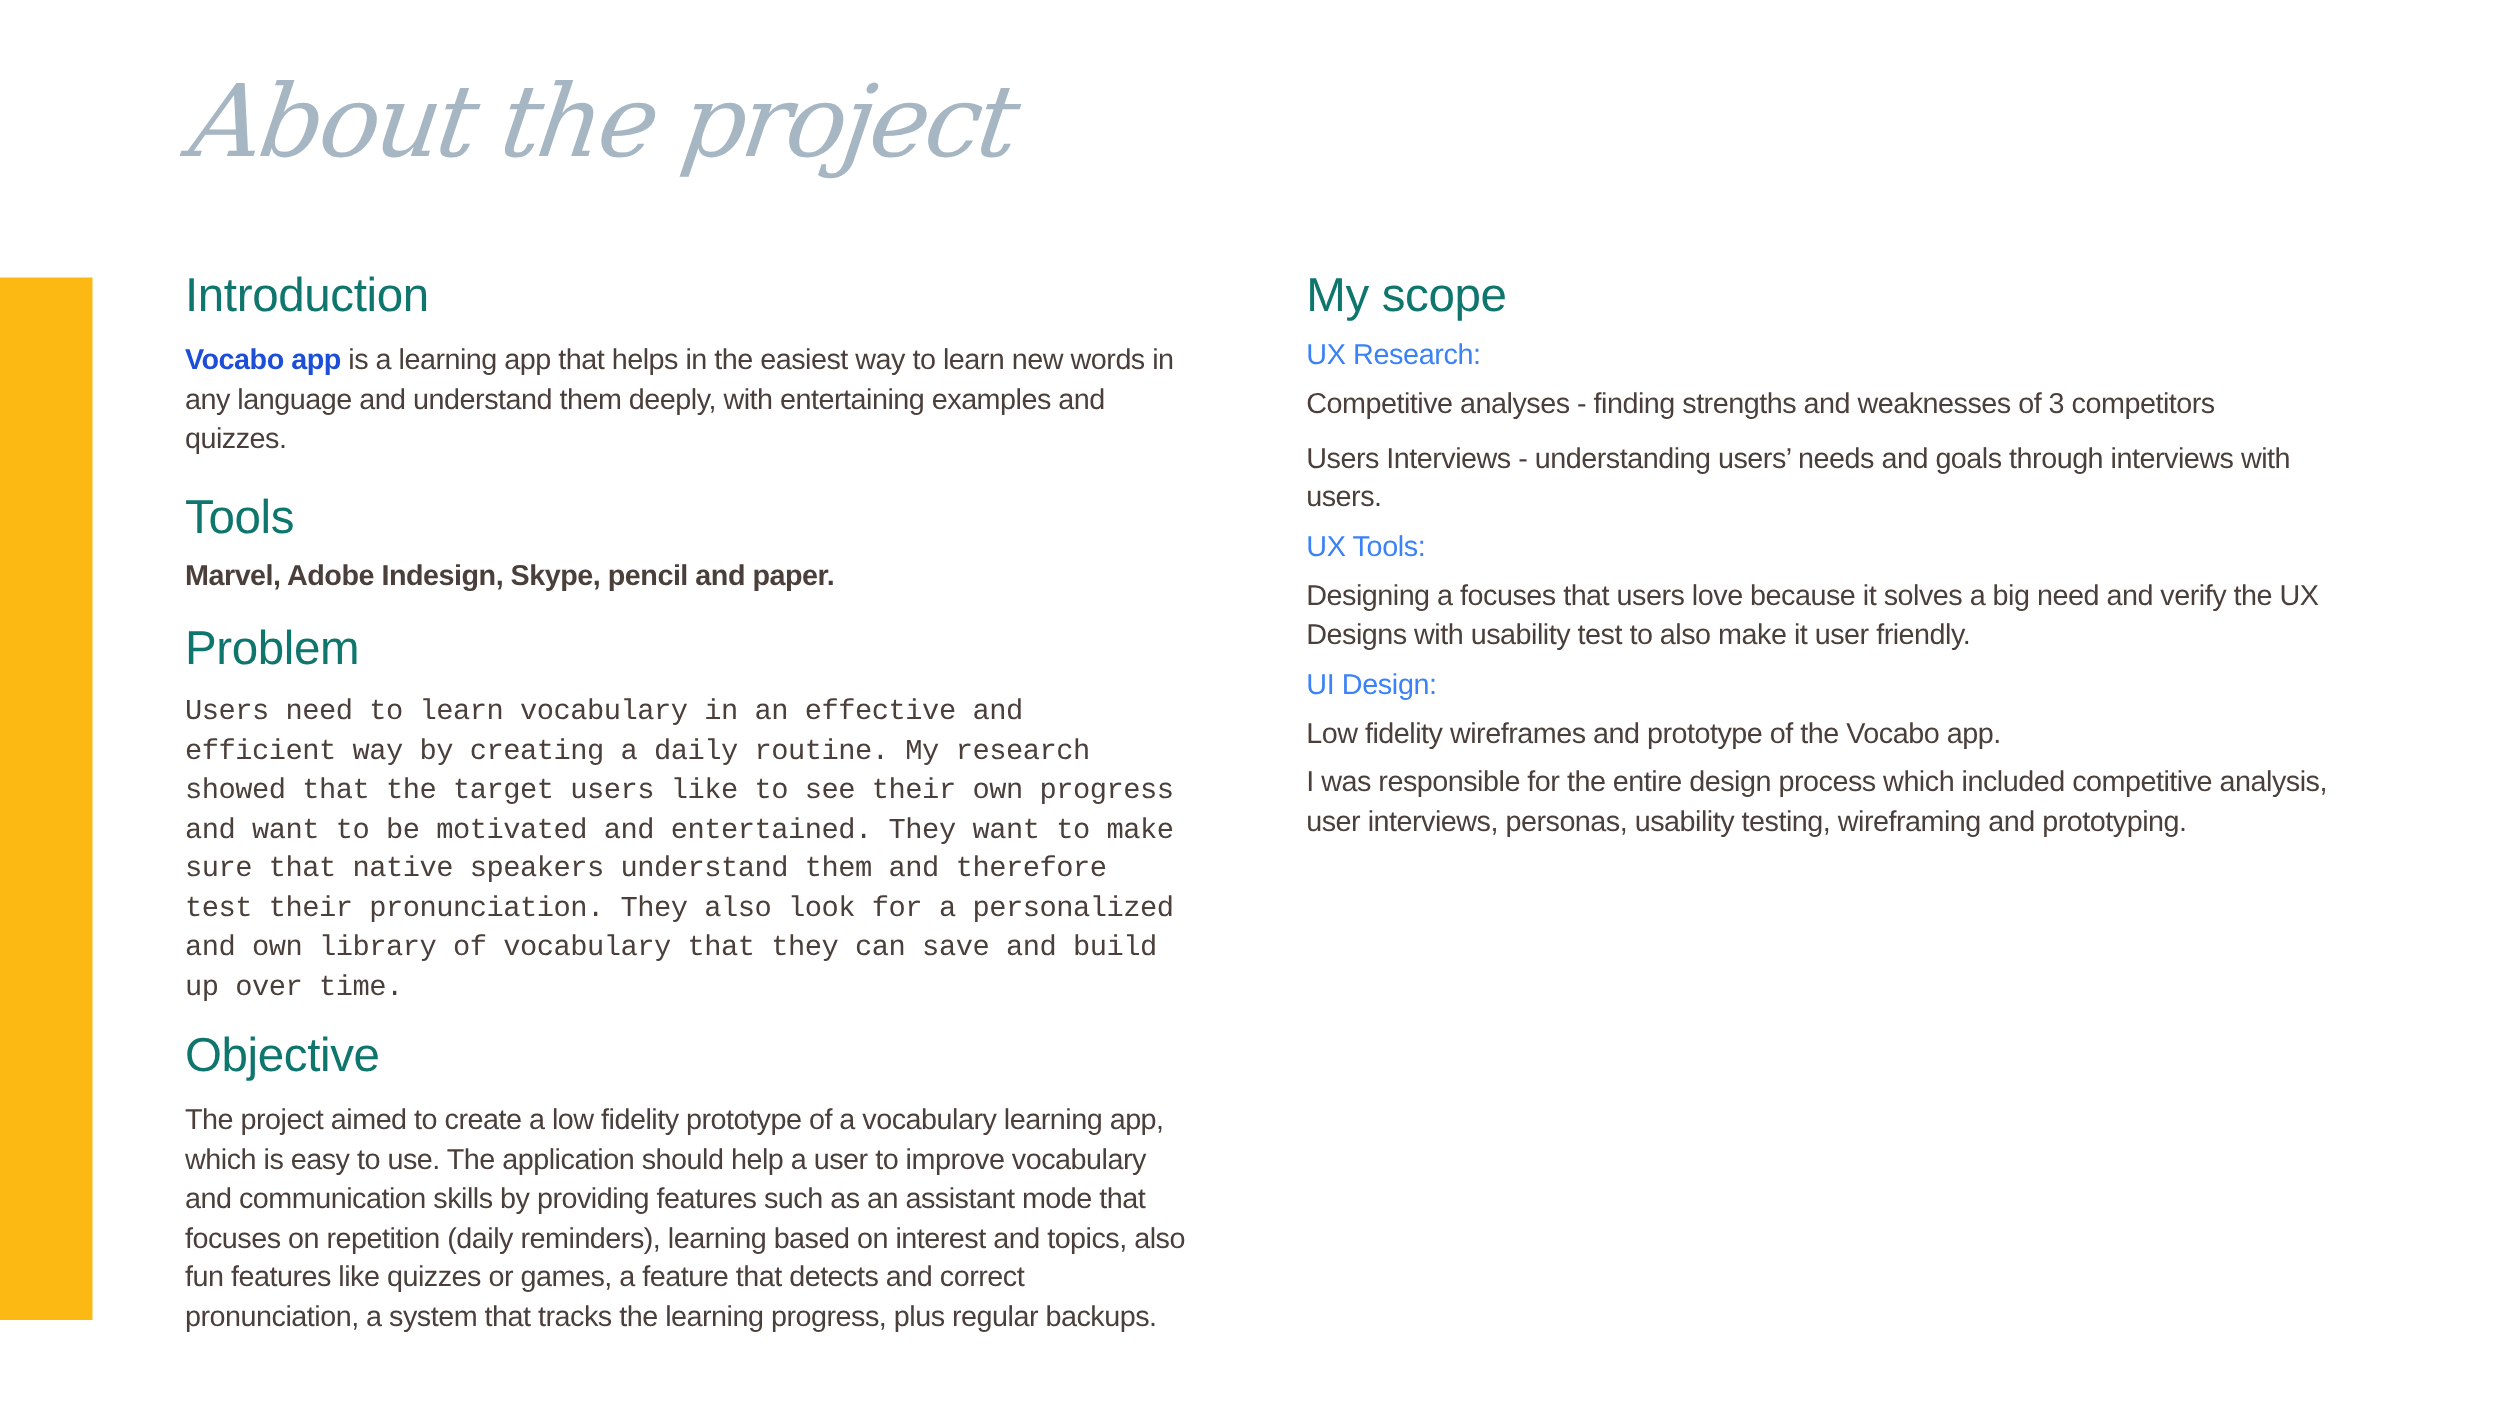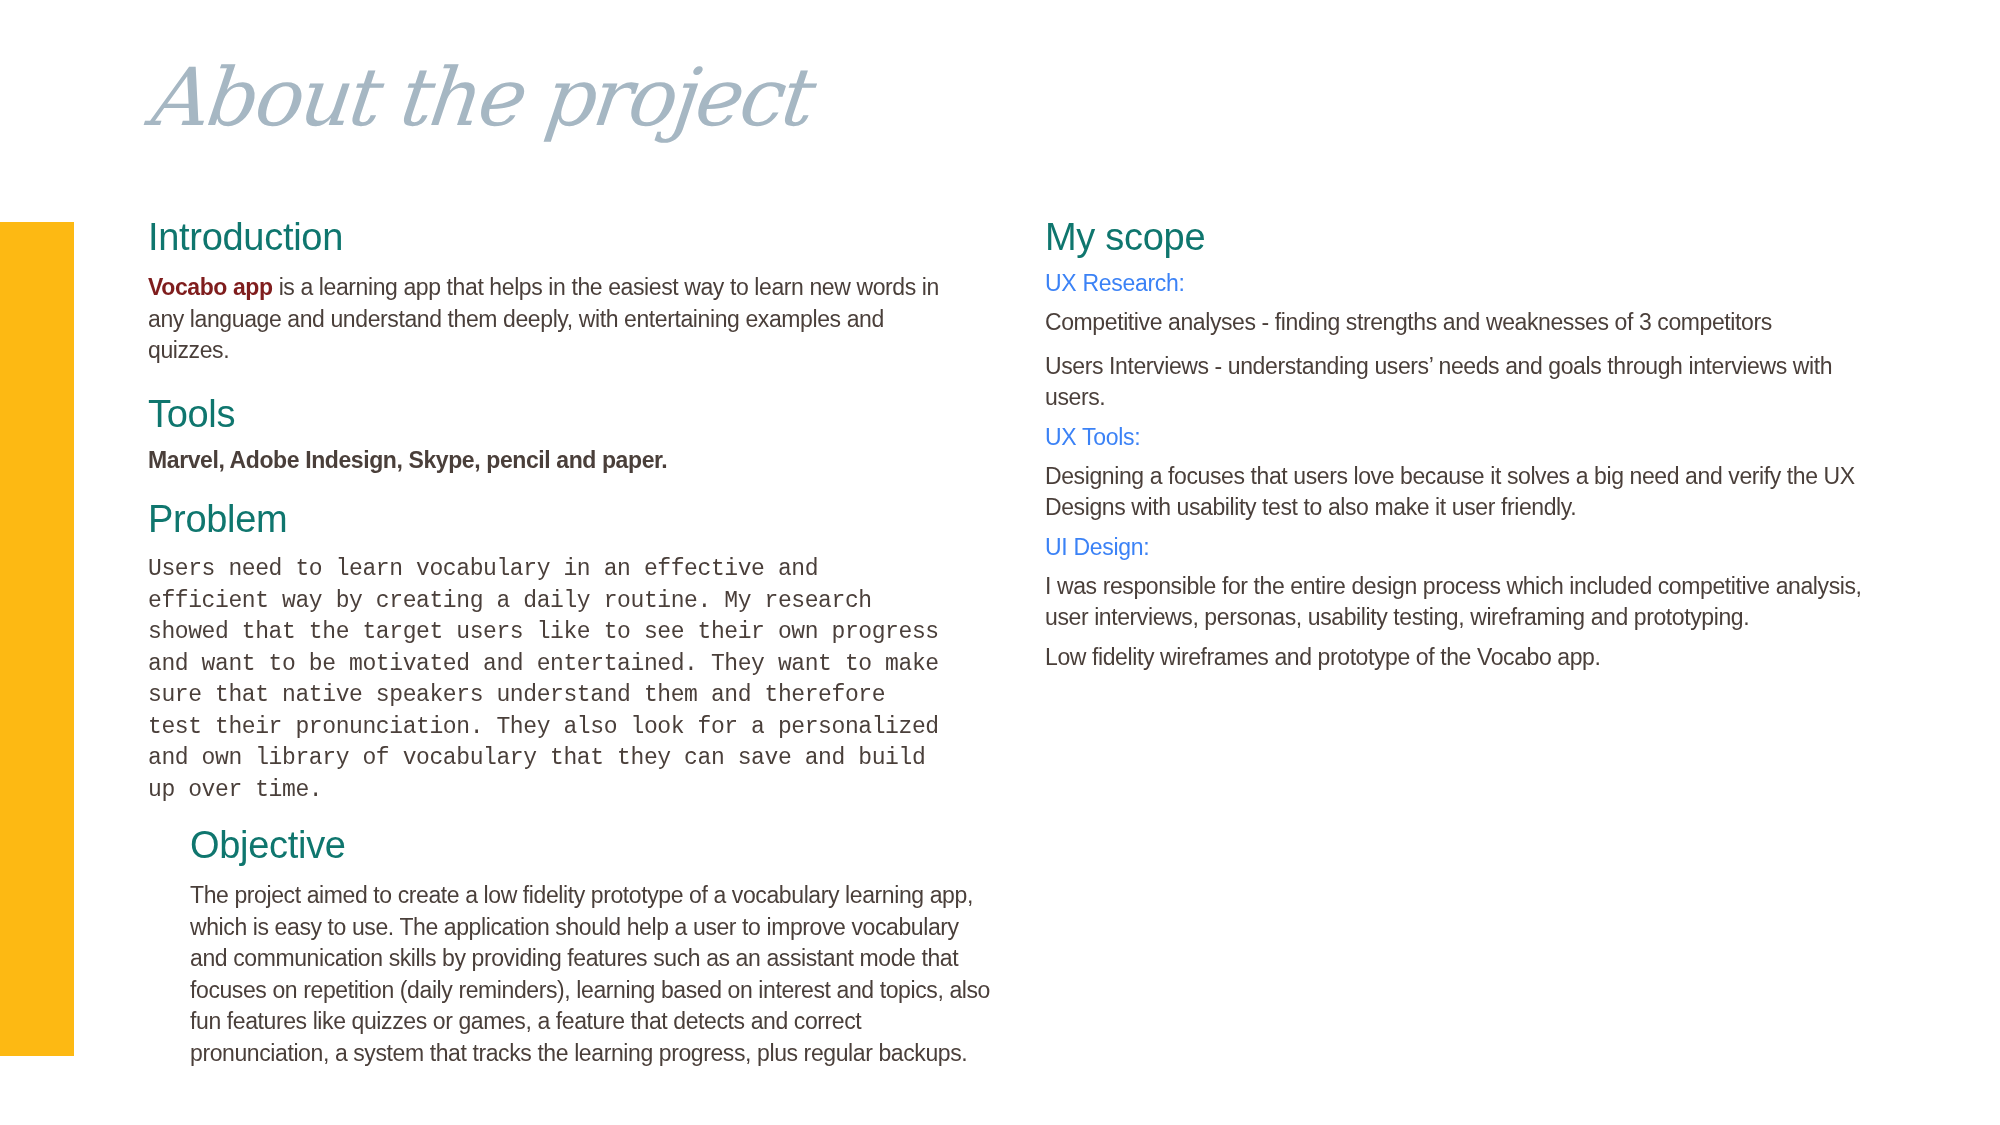--- a/index.html
+++ b/index.html
@@ -54,39 +54,39 @@
       letter-spacing: -0.3px;
     }
     .body-text {
       margin: 0;
       font-size: 23px;
       line-height: 31.5px;
       color: #4a3f3a;
       letter-spacing: -0.4px;
     }
     .strong-lead {
-      color: #7f1d1d;
+      color: #1d4ed8;
       font-weight: 600;
     }
     .sub-heading {
       margin: 0;
       font-weight: normal;
       font-size: 23px;
       line-height: 31px;
       color: #3b82f6;
       letter-spacing: -0.3px;
     }
 
     
     .sec-intro .body-text { margin-top: 10px; }
     .sec-tools { margin-top: 22px; }
     .sec-tools .body-text { margin-top: 6px; font-weight: bold; }
     .sec-problem { margin-top: 18px; }
     .sec-problem .body-text { margin-top: 10px; font-family: Liberation Mono, monospace; }
-    .sec-objective { margin-top: 14px; margin-left: 42px; }
+    .sec-objective { margin-top: 14px; }
     .sec-objective .body-text { margin-top: 10px; }
 
     
     .scope-block .sub-heading { margin-top: 8px; }
     .scope-block .body-text { margin-top: 8px; }
     .scope-block .body-text + .body-text { margin-top: 8px; }
     .scope-block .sub-heading.first { margin-top: 6px; }
   </style>
 </head>
 <body>
@@ -126,17 +126,17 @@
     <h3 class="sub-heading first">UX Research:</h3>
     <div style="margin-top:8px;">
       <p class="body-text" style="margin-top:0;">Competitive analyses - finding strengths and weaknesses of 3 competitors</p>
       <p class="body-text" style="margin-top:12px;">Users Interviews - understanding users’ needs and goals through interviews with users.</p>
     </div>
 
     <h3 class="sub-heading">UX Tools:</h3>
     <p class="body-text">Designing a focuses that users love because it solves a big need and verify the UX Designs with usability test to also make it user friendly.</p>
 
     <h3 class="sub-heading">UI Design:</h3>
+    <p class="body-text">Low fidelity wireframes and prototype of the Vocabo app.</p>
+
     <p class="body-text">I was responsible for the entire design process which included competitive analysis, user interviews, personas, usability testing, wireframing and prototyping.</p>
-
-    <p class="body-text">Low fidelity wireframes and prototype of the Vocabo app.</p>
   </section>
 </div>
 
 </body></html>

